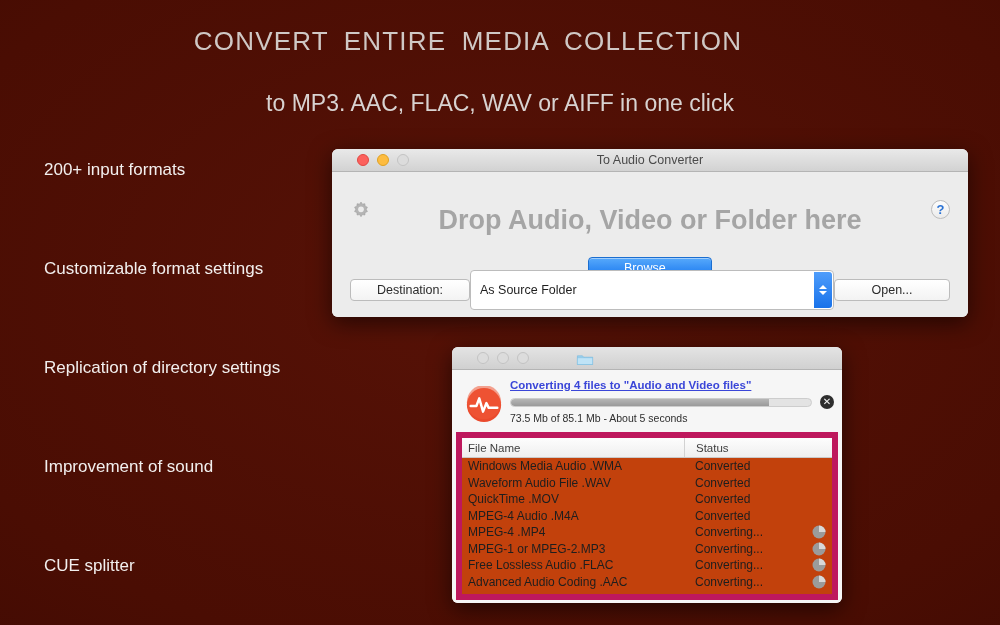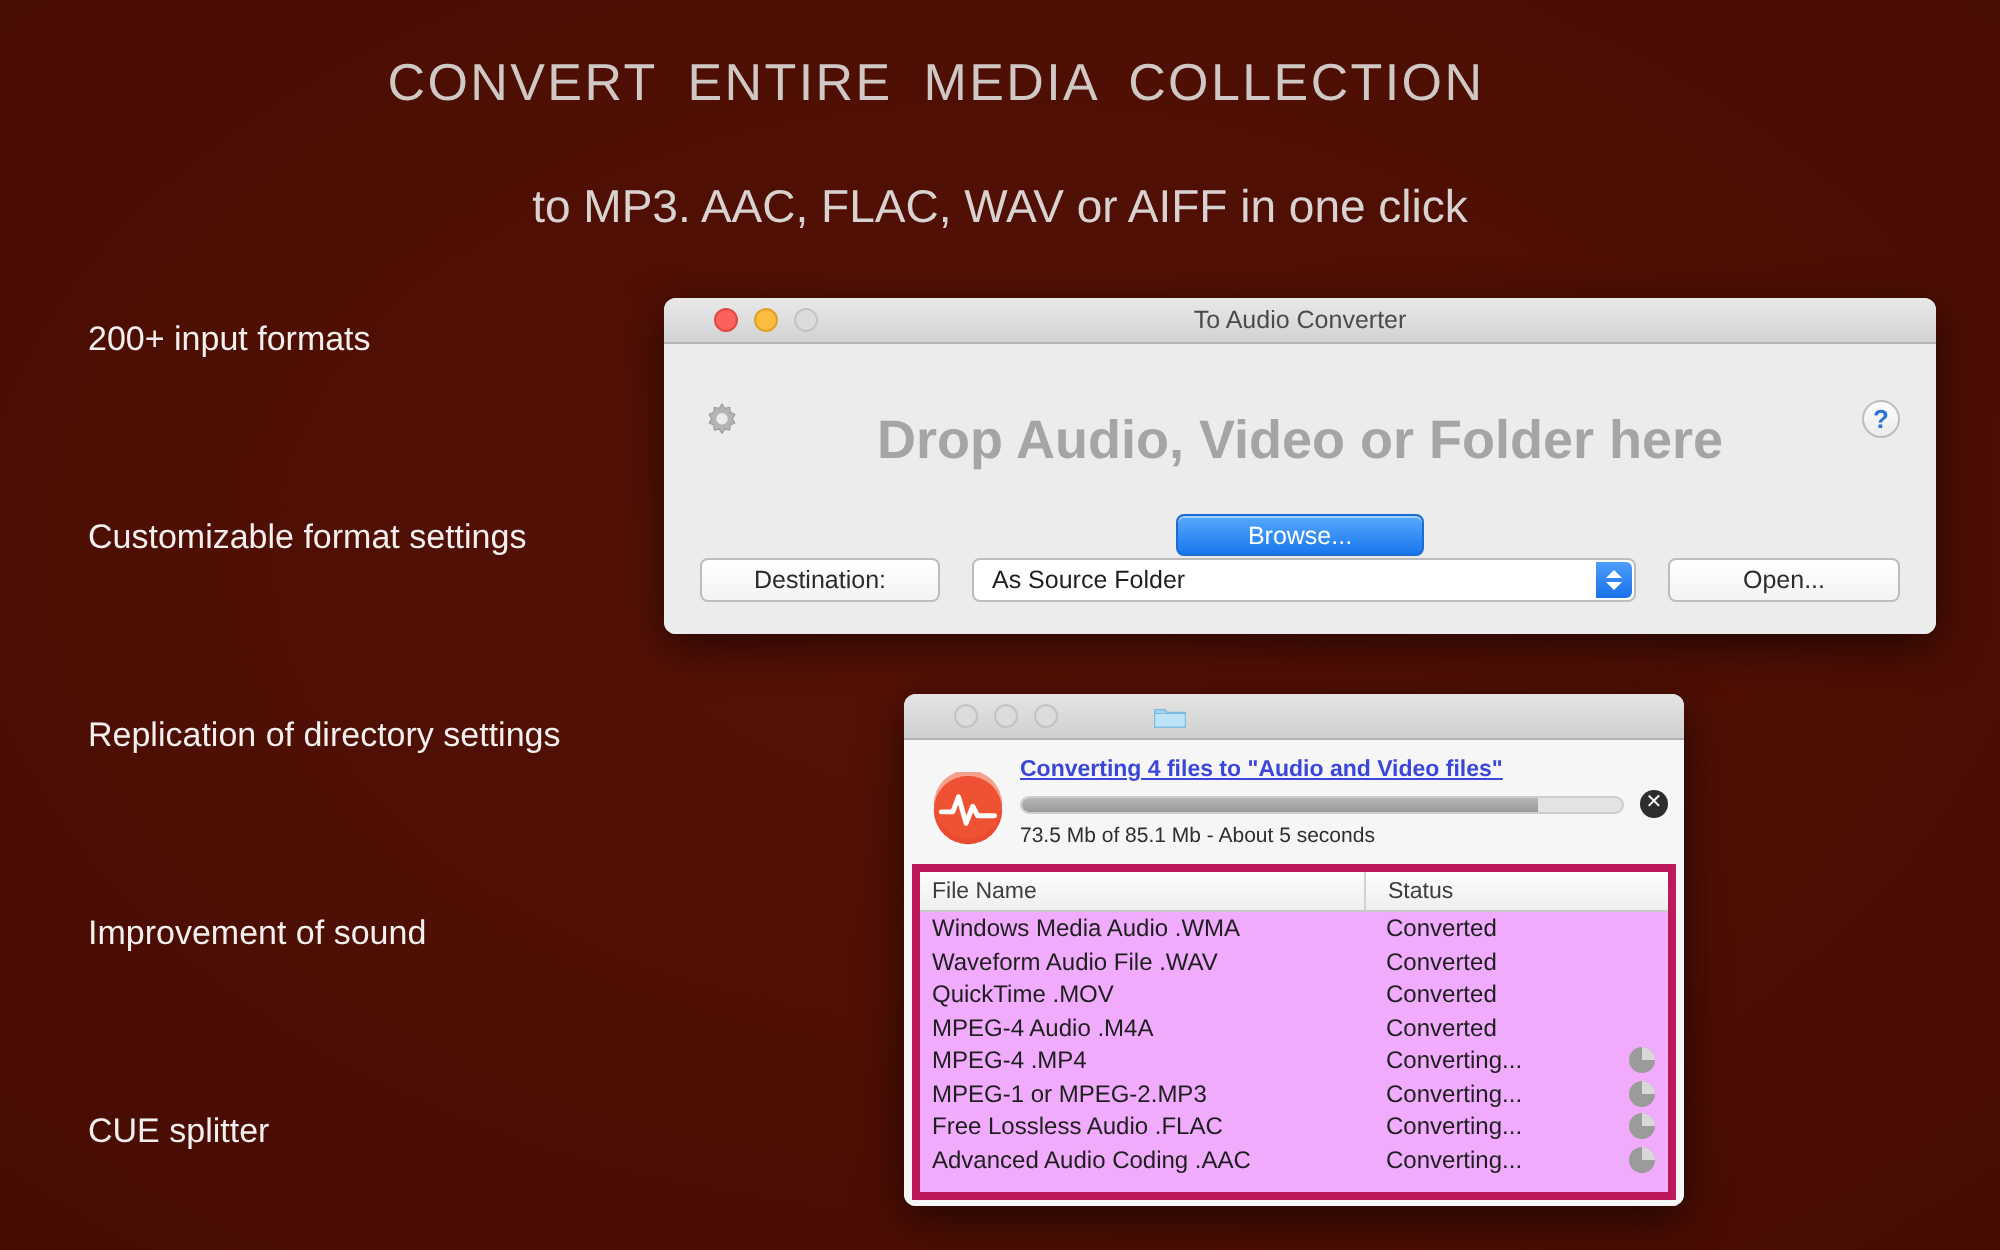--- a/index.html
+++ b/index.html
@@ -166,40 +166,40 @@
     box-shadow: inset 0 1px 0 rgba(255,255,255,.45);
   }
   .dest-row {
     position: absolute;
     left: 18px;
     right: 18px;
     bottom: 17px;
     height: 22px;
     display: flex;
     align-items: center;
-    gap: 16px;
+    gap: 0;
   }
   .pill-btn {
     height: 22px;
     border-radius: 4px;
     background: linear-gradient(#ffffff, #f3f3f3);
     border: 1px solid #bcbcbc;
     font-size: 12.5px;
     color: #2b2b2b;
     display: flex;
     align-items: center;
     justify-content: center;
     box-sizing: border-box;
     padding: 0 10px;
   }
   #destination-button { width: 120px; }
   #open-button { width: 116px; }
   .popup {
     flex: 1;
-    height: 22px;
+    height: 40px;
     border-radius: 4px;
     background: #ffffff;
     border: 1px solid #bcbcbc;
     display: flex;
     align-items: center;
     position: relative;
     box-sizing: border-box;
   }
   .popup-value {
     font-size: 12.5px;
@@ -310,22 +310,22 @@
     font-size: 10.5px;
     color: #2e2e2e;
     white-space: nowrap;
   }
   .file-table {
     position: absolute;
     left: 4px;
     right: 4px;
     top: 62px;
     bottom: 4px;
-    background: #f0abfc;
-    border: 4px solid #be185d;
+    background: #c2410c;
+    border: 6px solid #be185d;
     box-sizing: border-box;
     overflow: hidden;
   }
   .table-head {
     display: flex;
     height: 19px;
     background: linear-gradient(#fdfdfd, #efefef);
     border-bottom: 1px solid #c9c9c9;
     font-size: 11.5px;
     color: #3d3d3d;

